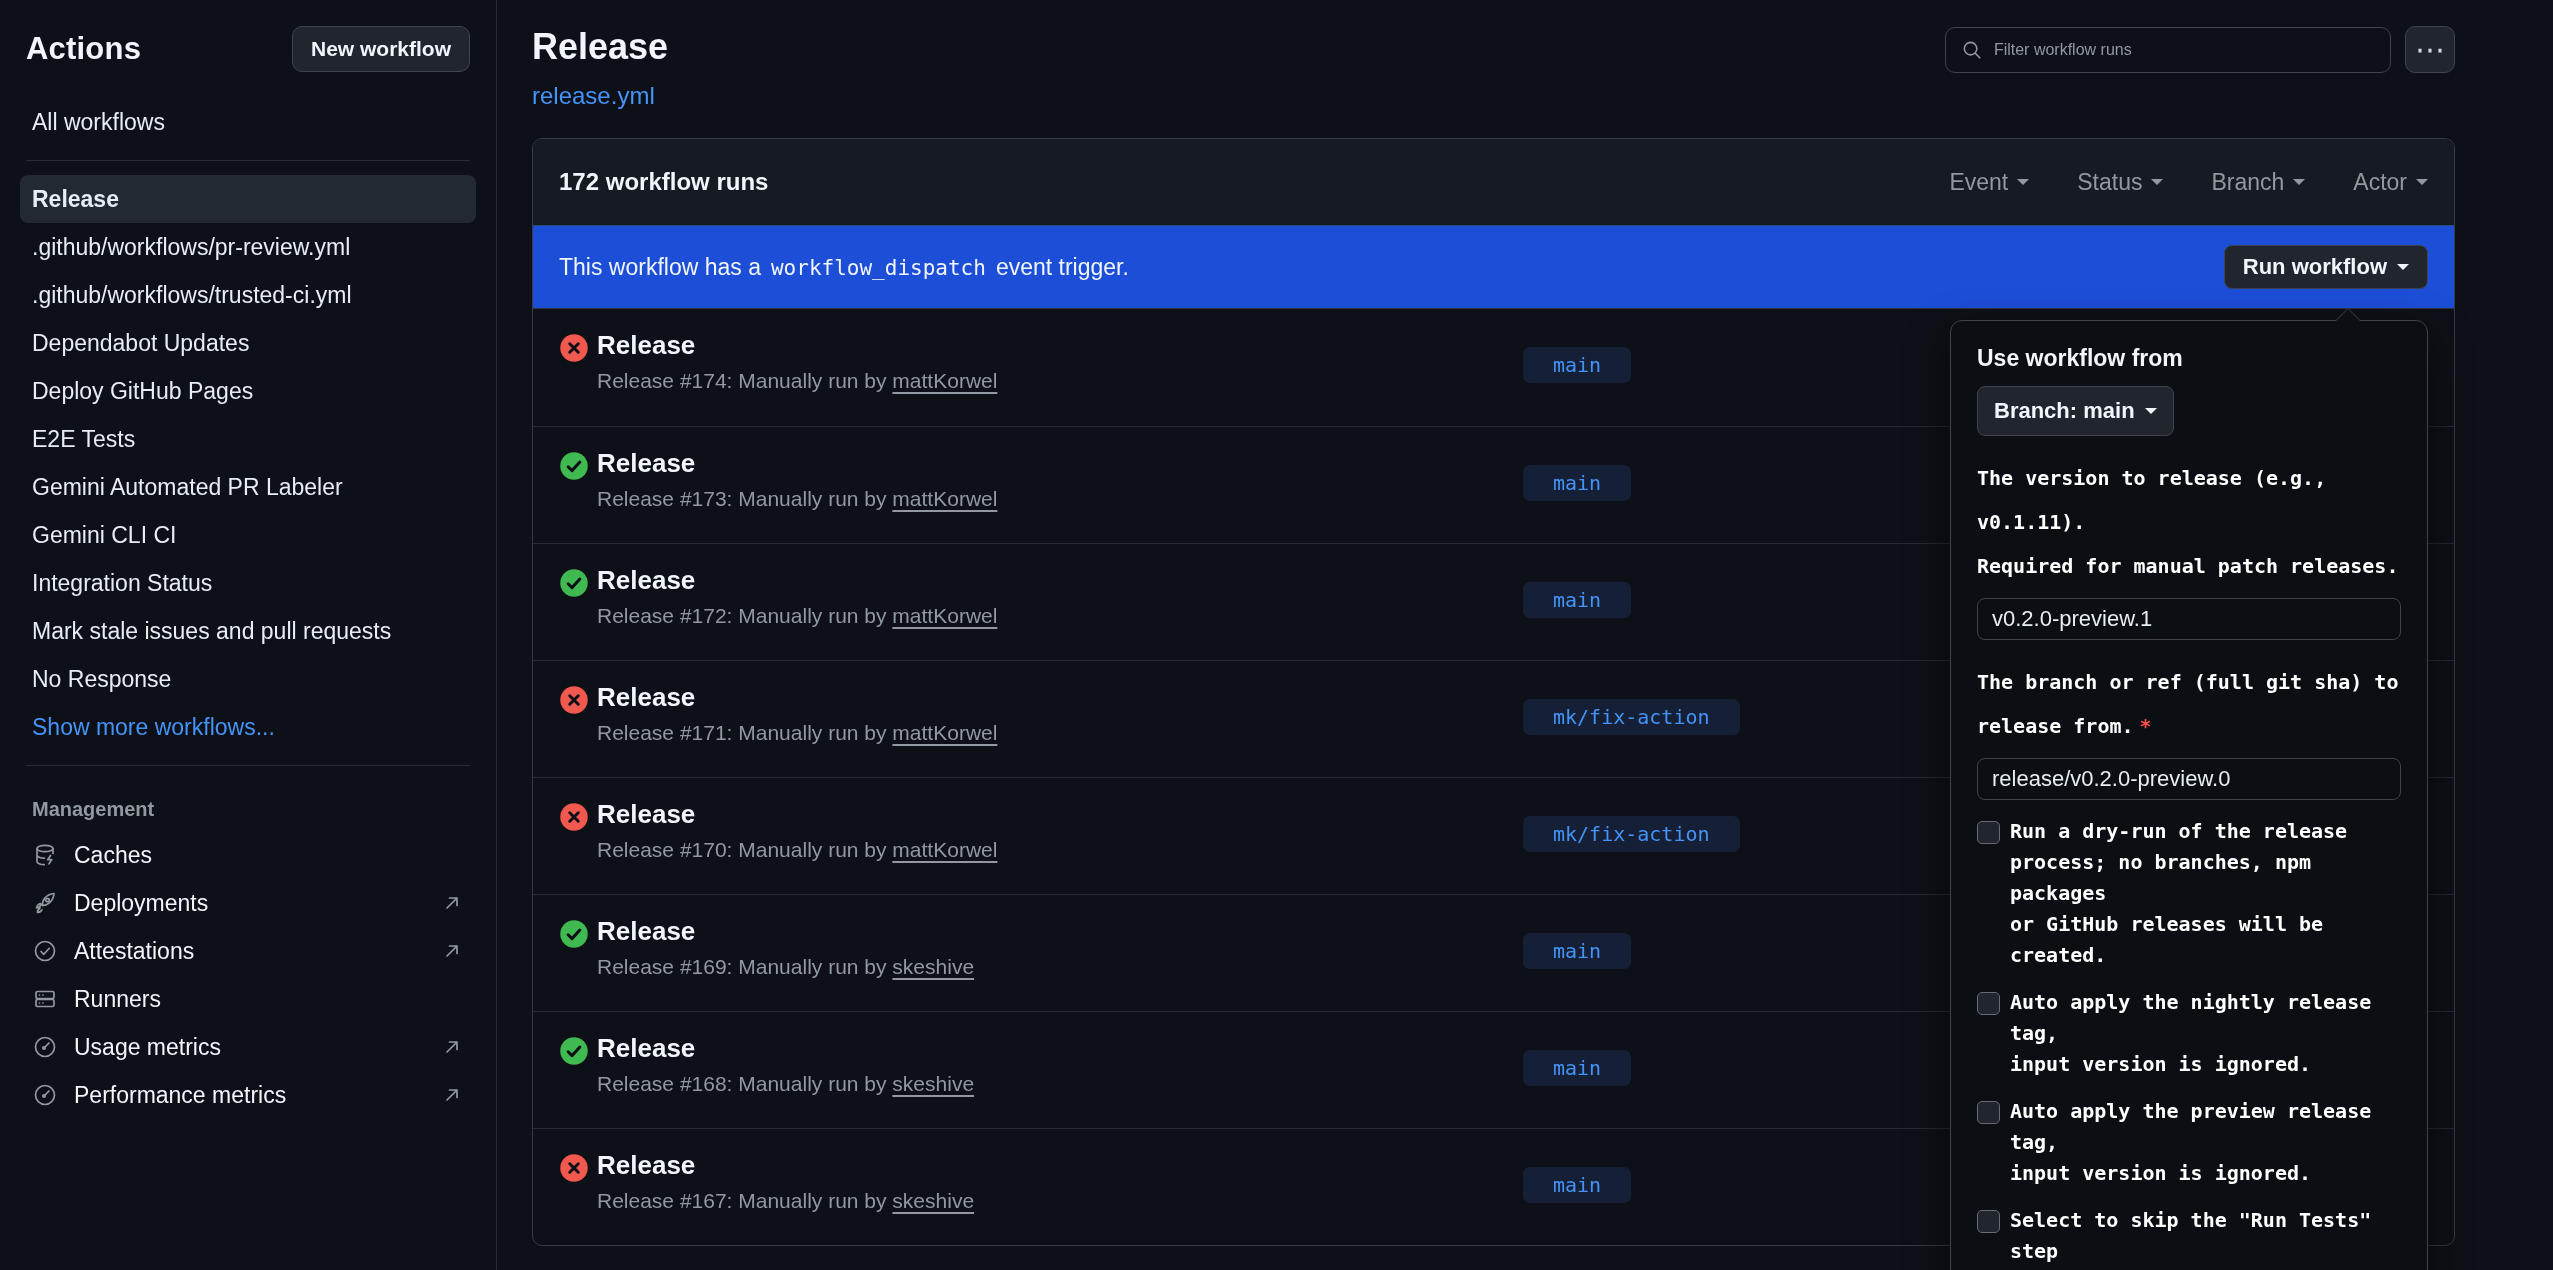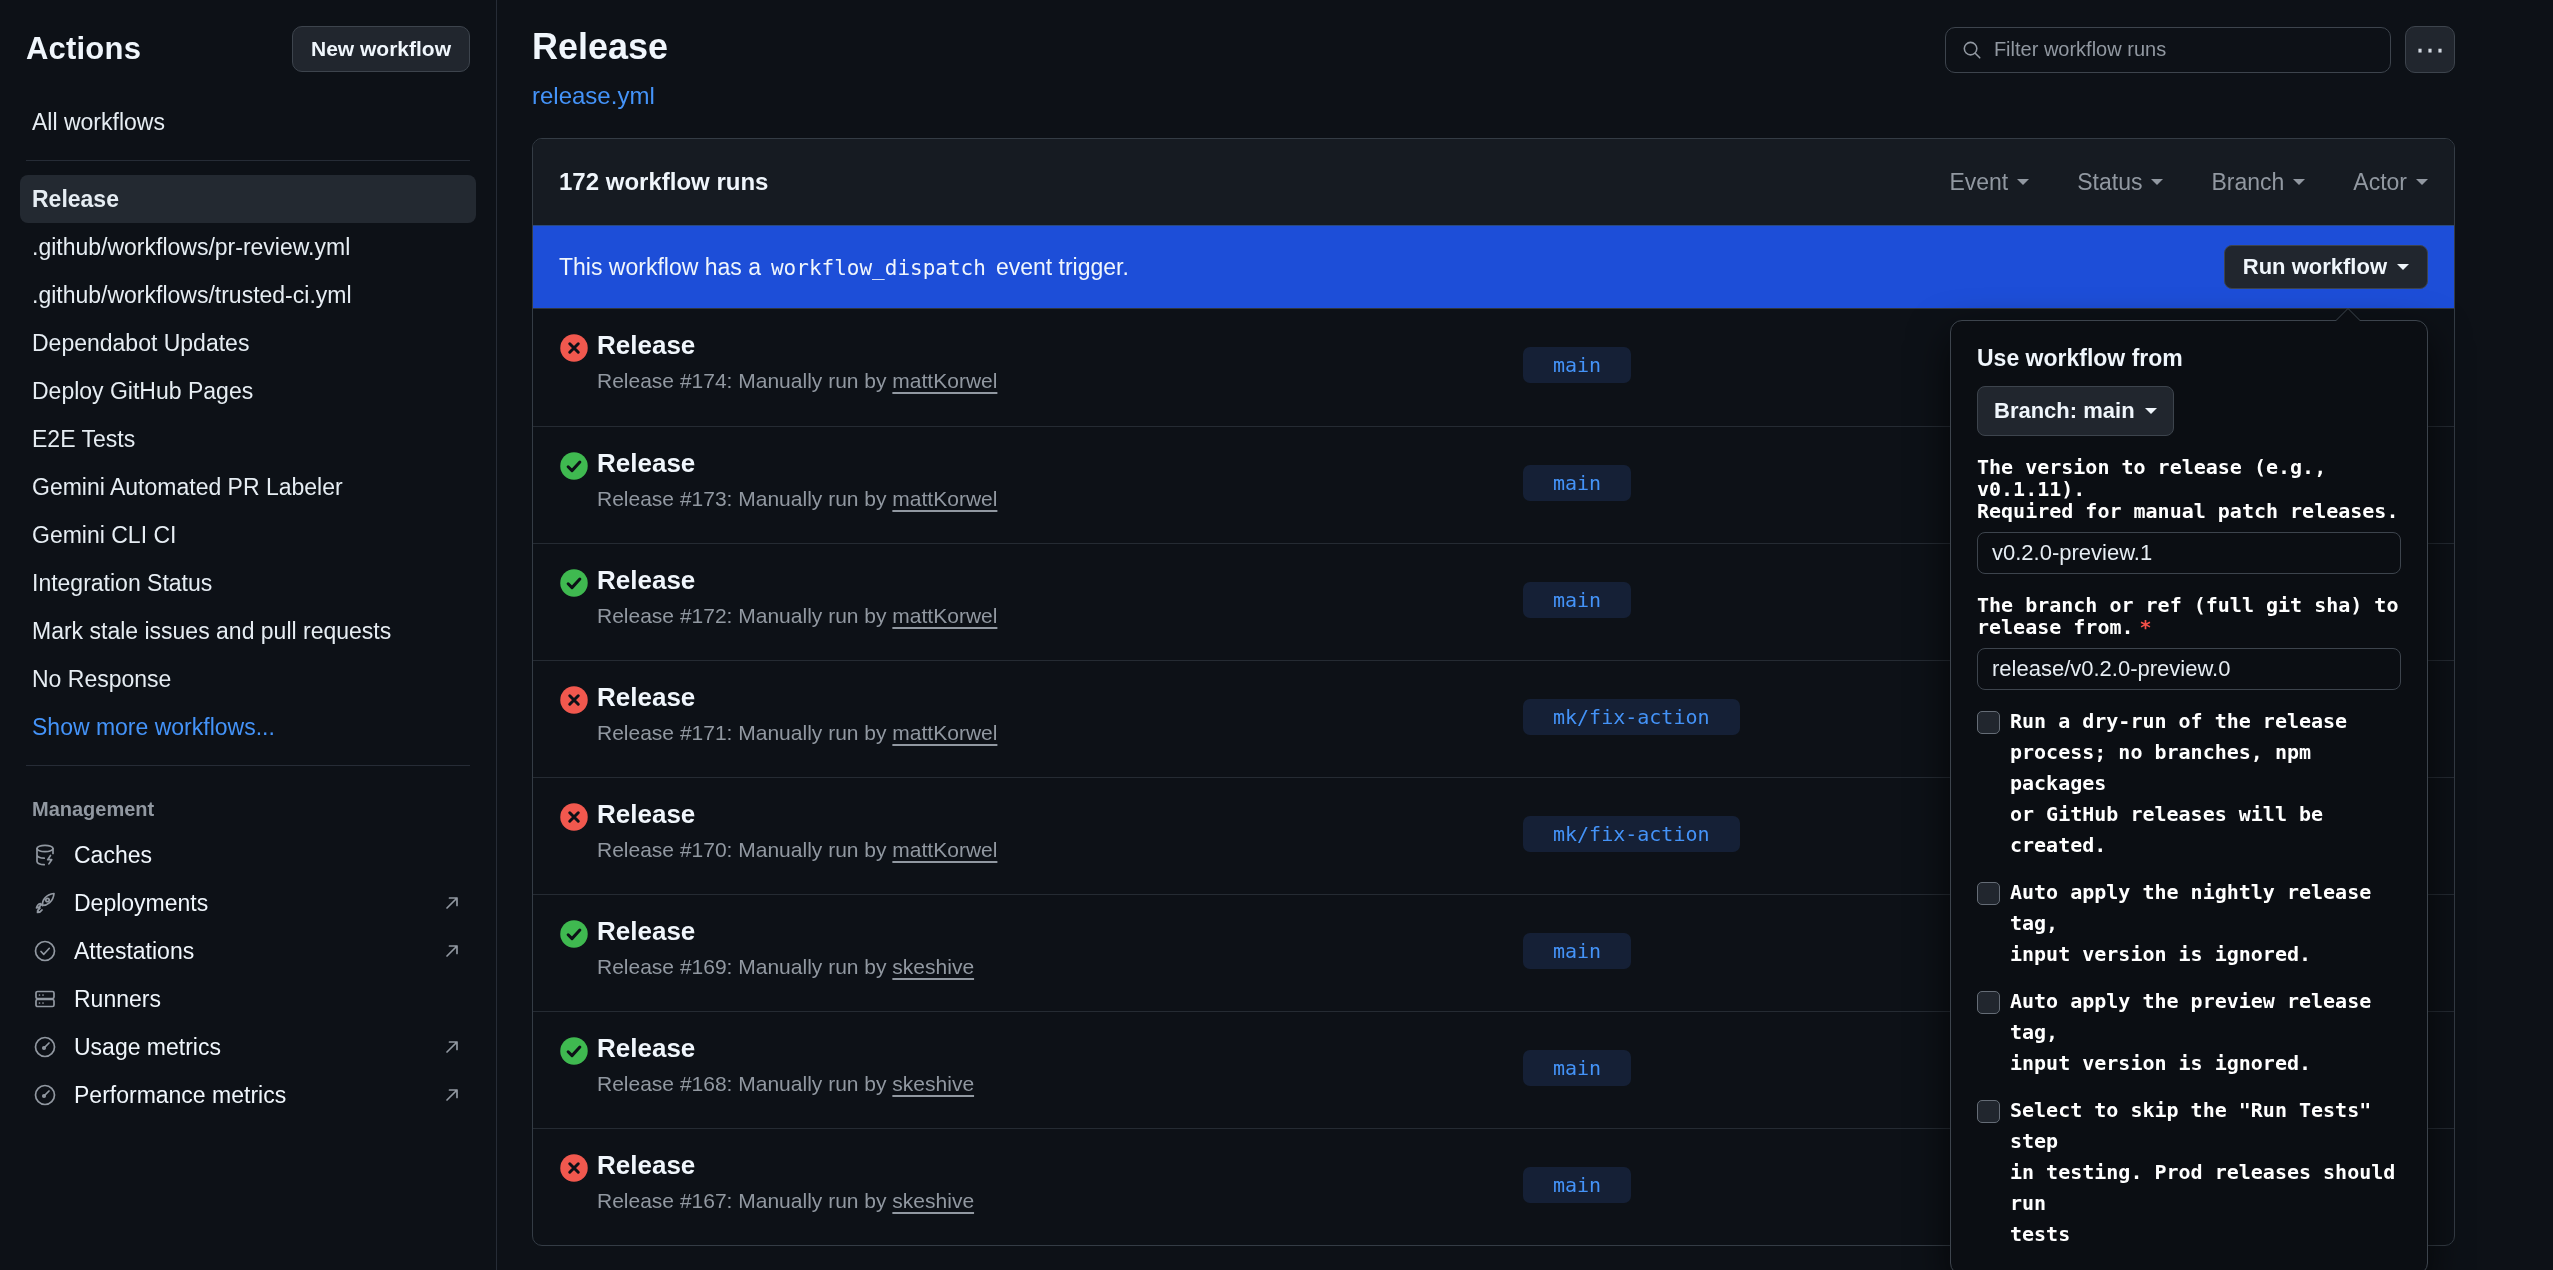--- a/index.html
+++ b/index.html
@@ -28,21 +28,21 @@
   .mg-item .grow { flex:1; }
   .icn { stroke:#9198a1; fill:none; stroke-width:1.7; stroke-linecap:round; stroke-linejoin:round; }
 
   
   .main { flex:1; position:relative; padding:26px 98px 0 35px; }
   .main-top { display:flex; justify-content:space-between; align-items:flex-start; }
   .pg-title { font-size:36px; font-weight:bold; }
   .pg-file { display:inline-block; margin-top:14px; font-size:24px; color:#4493f8; text-decoration:none; cursor:pointer; }
   .top-right { display:flex; gap:14px; align-items:center; }
   .search { width:446px; height:46px; border:1px solid #3d444d; border-radius:10px; background:transparent; display:flex; align-items:center; padding:0 14px; gap:10px; }
-  .search input { background:transparent; border:none; outline:none; color:#84cc16; font-size:20px; width:100%; font-family:inherit; }
+  .search input { background:transparent; border:none; outline:none; color:#84cc16; font-size:16px; width:100%; font-family:inherit; }
   .search input::placeholder { color:#9198a1; }
   .kebab-btn { width:50px; height:47px; border-radius:10px; display:flex; align-items:center; justify-content:center; font-size:30px; color:#d1d7e0; line-height:0; }
 
   
   .card { margin-top:28px; border:1px solid #343c45; border-radius:10px; background:#0d1117; overflow:hidden; }
   .card-head { height:86px; background:#161b22; display:flex; align-items:center; justify-content:space-between; padding:0 26px; }
   .runs-count { font-size:24px; font-weight:bold; }
   .filters { display:flex; gap:48px; }
   .filter { display:flex; align-items:center; gap:9px; color:#9198a1; font-size:23px; cursor:pointer; }
   .tri { width:0; height:0; border:6px solid transparent; border-top-color:currentColor; transform:translateY(3px); }
@@ -63,21 +63,21 @@
   .run-meta { position:absolute; left:1593px; top:28px; color:#9198a1; font-size:22px; }
   .meta-line { display:flex; align-items:center; gap:10px; height:32px; }
   .row-kebab { position:absolute; left:1862px; top:34px; color:#9198a1; font-size:36px; letter-spacing:2px; cursor:pointer; line-height:36px; }
 
   
   .dd { position:absolute; left:1950px; top:320px; width:478px; background:#0b0e13; border:1px solid #3d444d; border-radius:12px; box-shadow:0 16px 40px rgba(0,0,0,.65); padding:24px 26px; z-index:10; }
   .dd::before { content:""; position:absolute; top:-26px; right:66px; border:13px solid transparent; border-bottom-color:#3d444d; }
   .dd::after { content:""; position:absolute; top:-24px; right:67px; border:12px solid transparent; border-bottom-color:#0b0e13; }
   .dd-head { font-size:23px; font-weight:bold; margin-bottom:14px; }
   .branch-btn { height:50px; padding:0 16px; font-size:22px; border-radius:8px; display:inline-flex; align-items:center; gap:10px; font-weight:600; }
-  .dd-label { margin-top:20px; font-size:20px; font-weight:bold; color:#fff; line-height:22px; white-space:pre-line; }
+  .dd-label { margin-top:20px; font-size:20px; font-weight:bold; color:#fff; line-height:44px; white-space:pre-line; }
   .req { color:#f85149; margin-left:6px; font-weight:bold; }
   .dd-input { margin-top:10px; width:100%; height:42px; background:transparent; border:1px solid #3d444d; border-radius:8px; color:#e6edf3; font-size:22px; padding:0 14px; font-family:inherit; outline:none; }
   .cb { display:flex; gap:10px; margin-top:16px; cursor:pointer; }
   .cb .box { flex:none; width:23px; height:23px; margin-top:5px; background:#21262e; border:1px solid #656c76; border-radius:5px; }
   .cb-label { font-family:"DejaVu Sans Mono","Liberation Mono",monospace; font-size:20px; font-weight:bold; color:#fff; line-height:31px; white-space:pre-line; }
 </style>
 </head>
 <body>
 
 <nav class="sidebar">

